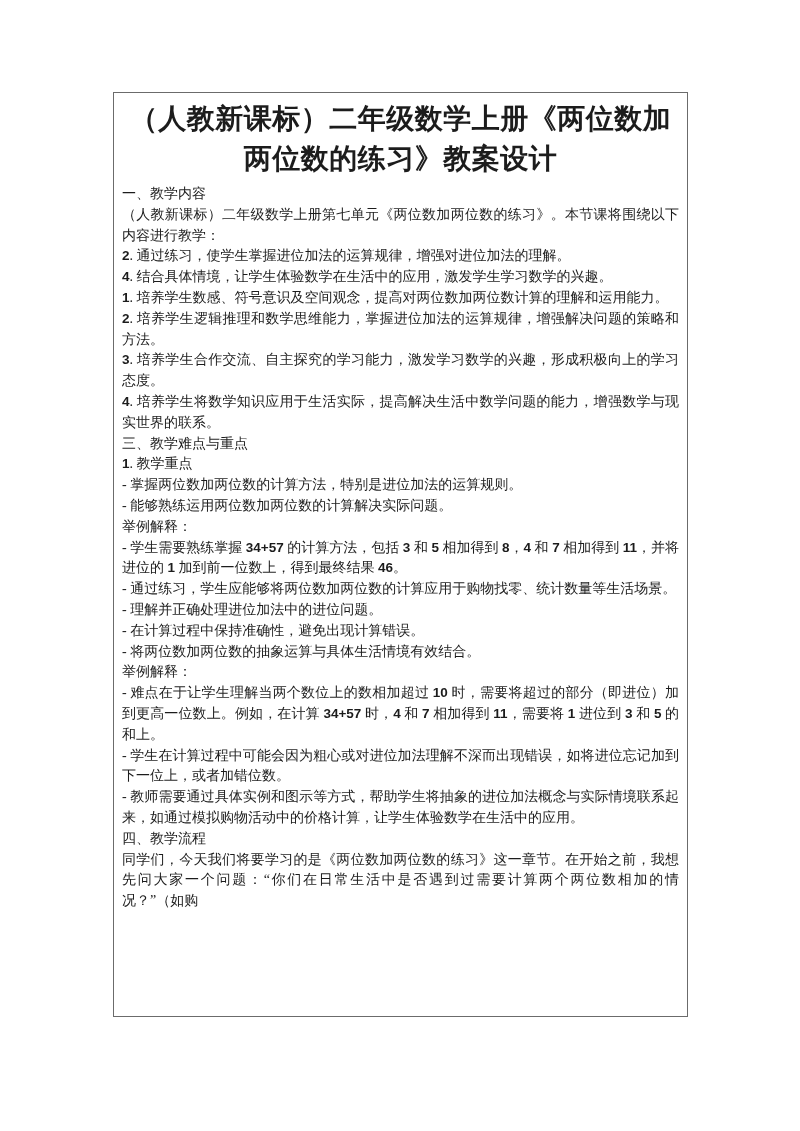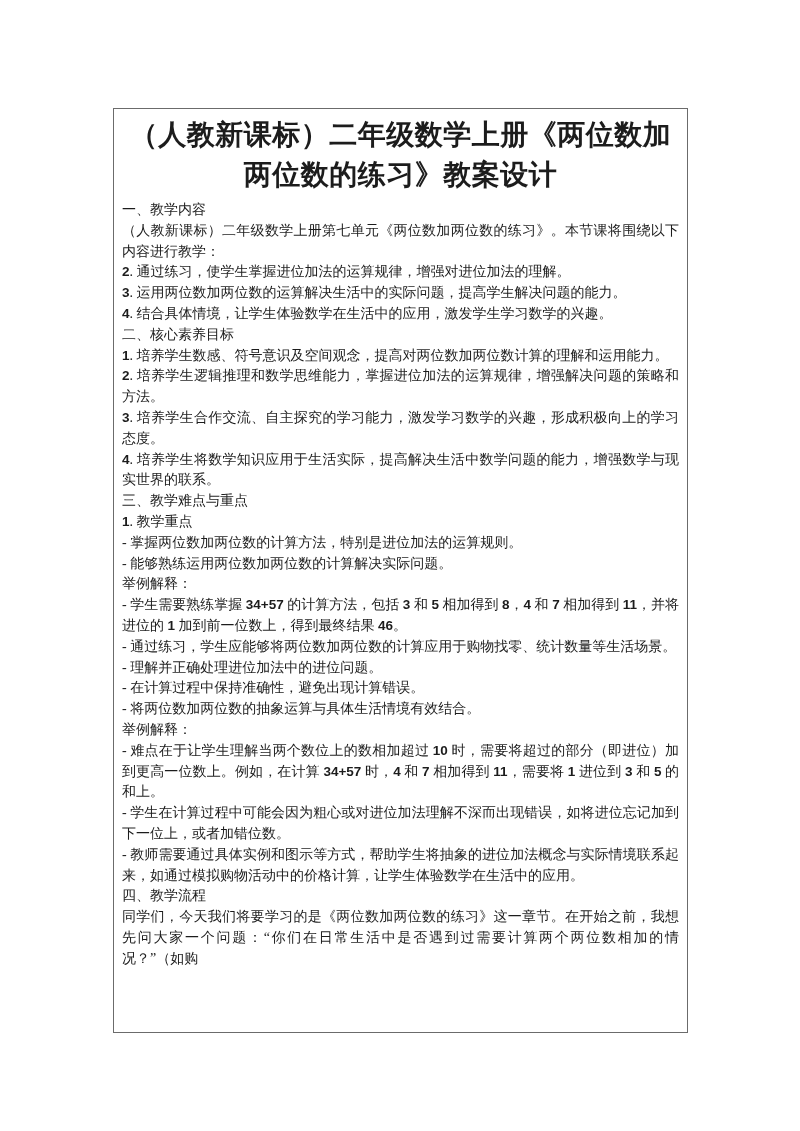--- a/index.html
+++ b/index.html
@@ -12,21 +12,21 @@
     width: 800px;
     height: 1131px;
     background: #ffffff;
     overflow: hidden;
     font-family: "Liberation Serif", serif;
     color: #1c1c1c;
   }
   .doc-table {
     position: absolute;
     left: 113px;
-    top: 108px;
+    top: 92px;
     width: 575px;
     height: 925px;
     border: 1.4px solid #6b6b6b;
     box-sizing: border-box;
     padding: 4px 8px 2px 8px;
     overflow: hidden;
     background: #ffffff;
   }
   .doc-title {
     margin: 2px 0 5px 0;
@@ -60,23 +60,21 @@
 <div class="page">
   <div class="doc-table">
     <h1 class="doc-title">
       <span class="title-line">（人教新课标）二年级数学上册《两位数加</span>
       <span class="title-line">两位数的练习》教案设计</span>
     </h1>
     <div class="doc-body">
         <p>一、教学内容</p>
         <p>（人教新课标）二年级数学上册第七单元《两位数加两位数的练习》。本节课将围绕以下内容进行教学：</p>
         <p><span class="num">2</span>. 通过练习，使学生掌握进位加法的运算规律，增强对进位加法的理解。</p>
-        <p><span class="num">3</span>. 运用两位数加两位数的运算解决生活中的实际问题，提高学生解决问题的能力。</p>
         <p><span class="num">4</span>. 结合具体情境，让学生体验数学在生活中的应用，激发学生学习数学的兴趣。</p>
-        <p>二、核心素养目标</p>
         <p><span class="num">1</span>. 培养学生数感、符号意识及空间观念，提高对两位数加两位数计算的理解和运用能力。</p>
         <p><span class="num">2</span>. 培养学生逻辑推理和数学思维能力，掌握进位加法的运算规律，增强解决问题的策略和方法。</p>
         <p><span class="num">3</span>. 培养学生合作交流、自主探究的学习能力，激发学习数学的兴趣，形成积极向上的学习态度。</p>
         <p><span class="num">4</span>. 培养学生将数学知识应用于生活实际，提高解决生活中数学问题的能力，增强数学与现实世界的联系。</p>
         <p>三、教学难点与重点</p>
         <p><span class="num">1</span>. 教学重点</p>
         <p>- 掌握两位数加两位数的计算方法，特别是进位加法的运算规则。</p>
         <p>- 能够熟练运用两位数加两位数的计算解决实际问题。</p>
         <p>举例解释：</p>
         <p>- 学生需要熟练掌握 <span class="num">34+57</span> 的计算方法，包括 <span class="num">3</span> 和 <span class="num">5</span> 相加得到 <span class="num">8</span>，<span class="num">4</span> 和 <span class="num">7</span> 相加得到 <span class="num">11</span>，并将进位的 <span class="num">1</span> 加到前一位数上，得到最终结果 <span class="num">46</span>。</p>

